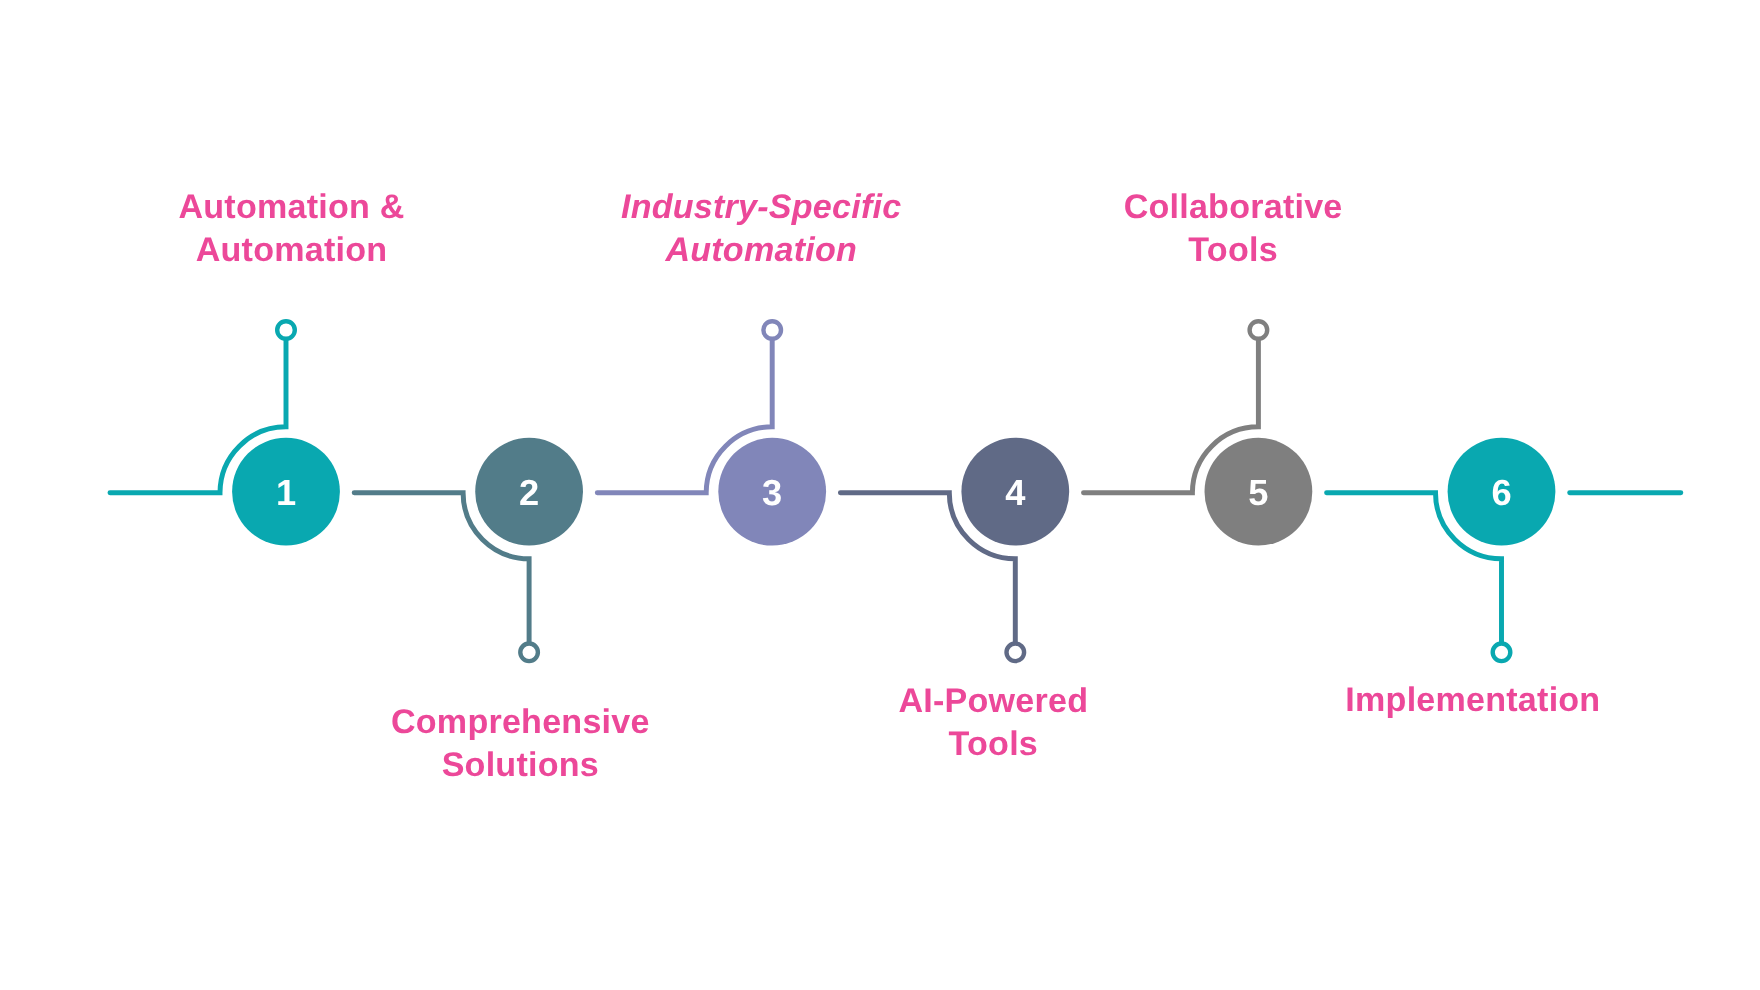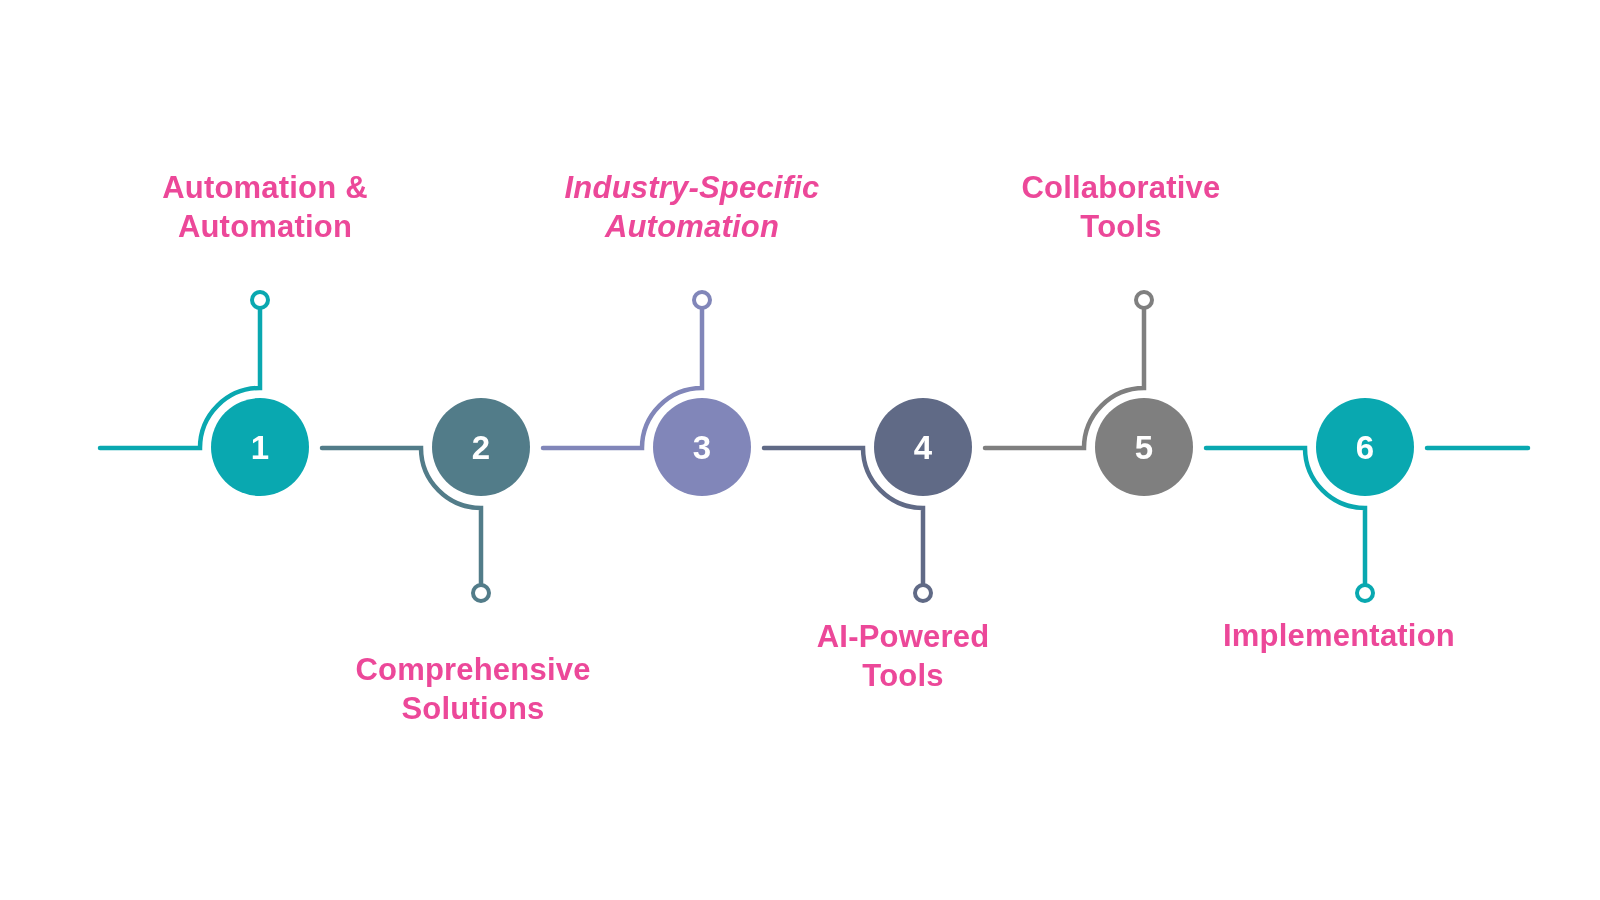--- a/index.html
+++ b/index.html
@@ -61,21 +61,21 @@
   </div>
   <div class="step-label" style="left:502px; top:168px;font-style:italic;">
     <span>Industry-Specific</span>
     <span>Automation</span>
   </div>
   <div class="step-label" style="left:931px; top:168px;">
     <span>Collaborative</span>
     <span>Tools</span>
   </div>
 
-  <div class="step-label" style="left:283px; top:650px;">
+  <div class="step-label" style="left:283px; top:636px;">
     <span>Comprehensive</span>
     <span>Solutions</span>
   </div>
   <div class="step-label" style="left:713px; top:617px;">
     <span>AI-Powered</span>
     <span>Tools</span>
   </div>
   <div class="step-label" style="left:1149px; top:616px;">
     <span>Implementation</span>
   </div>

